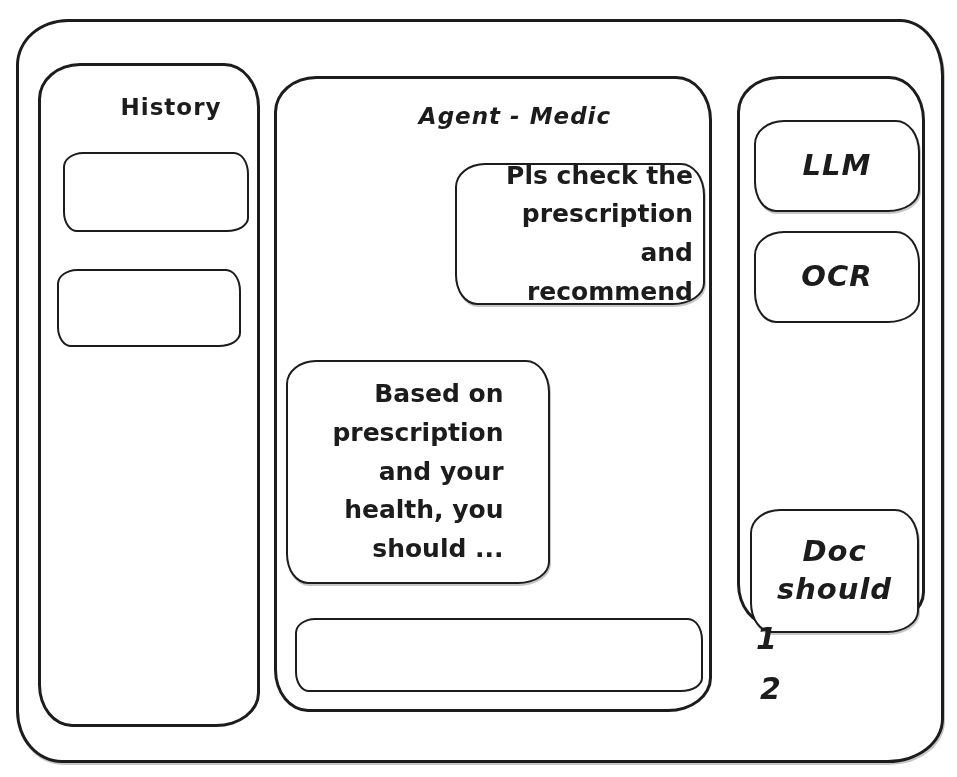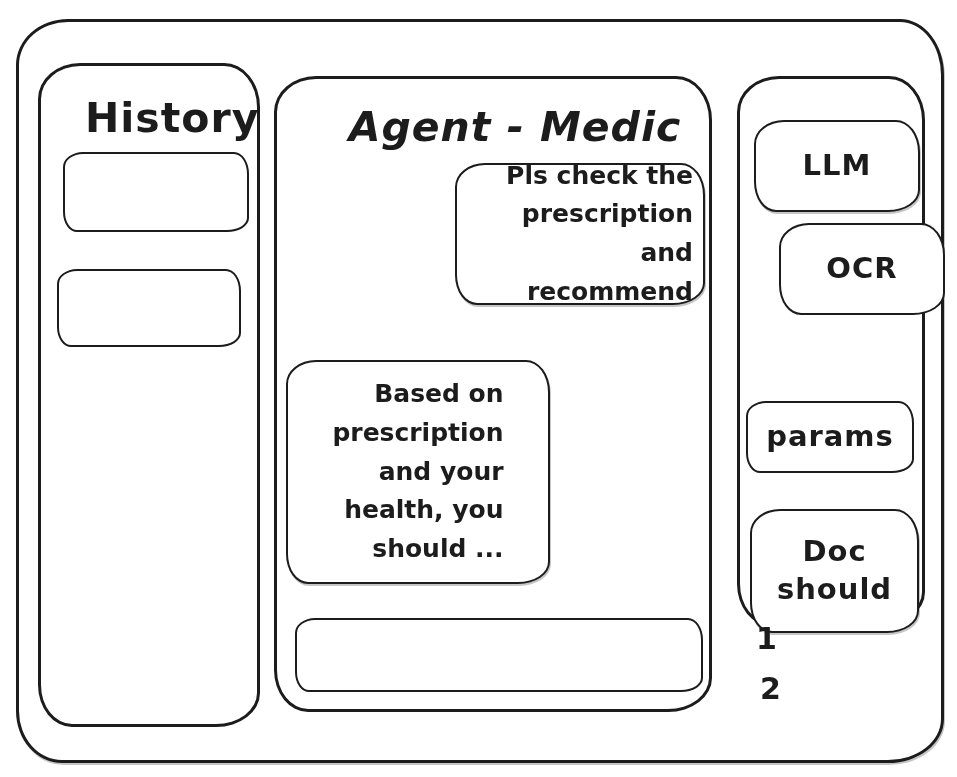--- a/index.html
+++ b/index.html
@@ -27,21 +27,21 @@
   .r-lg { border-radius: 42px 36px 44px 34px / 36px 44px 34px 42px; }
   .r-md { border-radius: 30px 24px 32px 22px / 24px 32px 22px 30px; }
   .r-sm { border-radius: 20px 15px 22px 14px / 15px 22px 14px 20px; }
   
   .ink2 { box-shadow: 1px 2px 0 0 rgba(28,28,28,0.25); }
 
   .panel-title {
     position: absolute;
     width: 100%;
     text-align: center;
-    font-size: 41px;
+    font-size: 23px;
     letter-spacing: 1px;
     white-space: nowrap;
     padding-left: 44px;
   }
   .msg-text {
     white-space: pre-line;
     text-align: right;
     font-size: 25px;
     line-height: 1.55;
   }
@@ -102,27 +102,26 @@
 and your
 health, you
 should ...</span>
     </div>
 
     <div class="sketch thin r-sm bubble" role="textbox" aria-label="message input" style="left:18px; top:539px; width:408px; height:74px; cursor:text;">
       <span class="msg-text"></span>
     </div>
   </div>
 
-  <div class="sketch r-lg" style="left:737px; top:76px; width:188px; height:550px;">
+  <div class="sketch r-lg" style="left:737px; top:76px; width:188px; height:550px;font-style:italic;">
 
     <div class="sketch thin r-md tool-btn ink2" style="left:14px; top:41px; width:166px; height:92px;">LLM</div>
 
-    <div class="sketch thin r-md tool-btn" style="left:14px; top:144px; width:166px; height:92px;margin-left:25px;">OCR</div>
+    <div class="sketch thin r-md tool-btn" style="left:14px; top:152px; width:166px; height:92px;">OCR</div>
 
-    <div class="sketch thin r-sm tool-btn" style="left:6px; top:322px; width:168px; height:72px;">params</div>
 
     <div class="sketch thin r-md tool-btn ink2" style="left:10px; top:430px; width:169px; height:124px;">Doc
 should</div>
 
     <div class="doc-num" style="left:16px; top:542px;">1</div>
 
     <div class="doc-num" style="left:20px; top:592px;">2</div>
   </div>
 
 </div>

